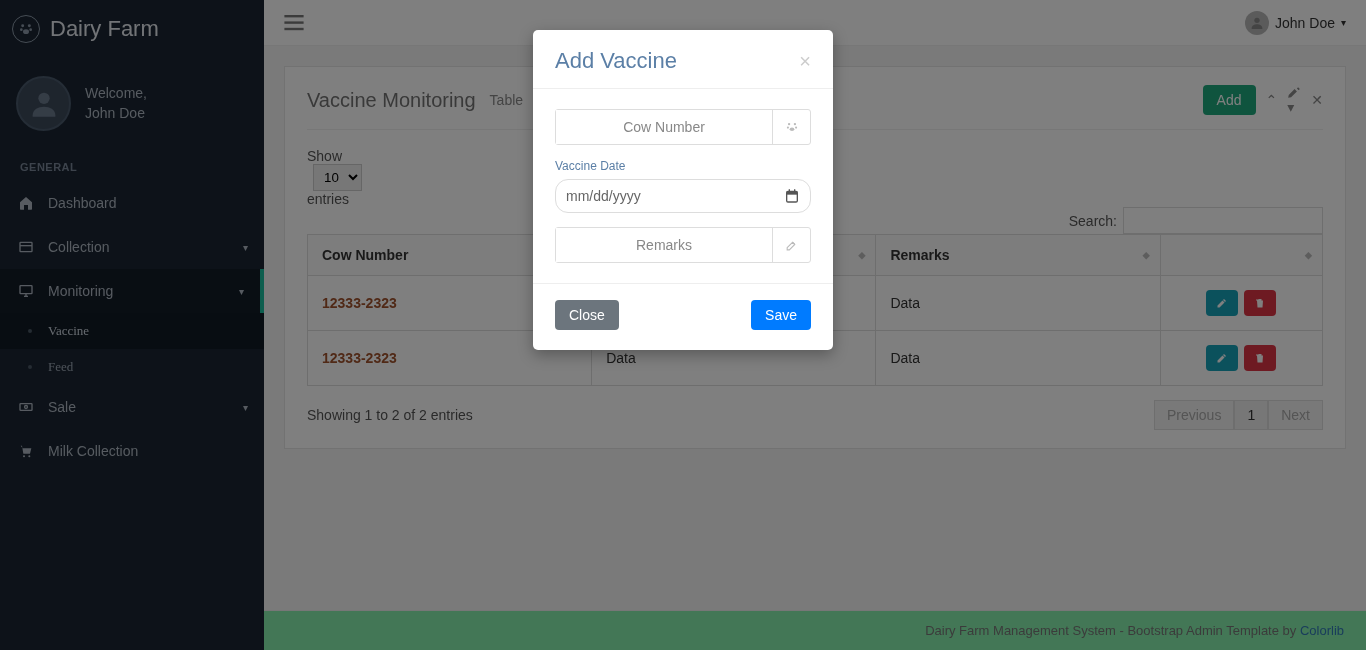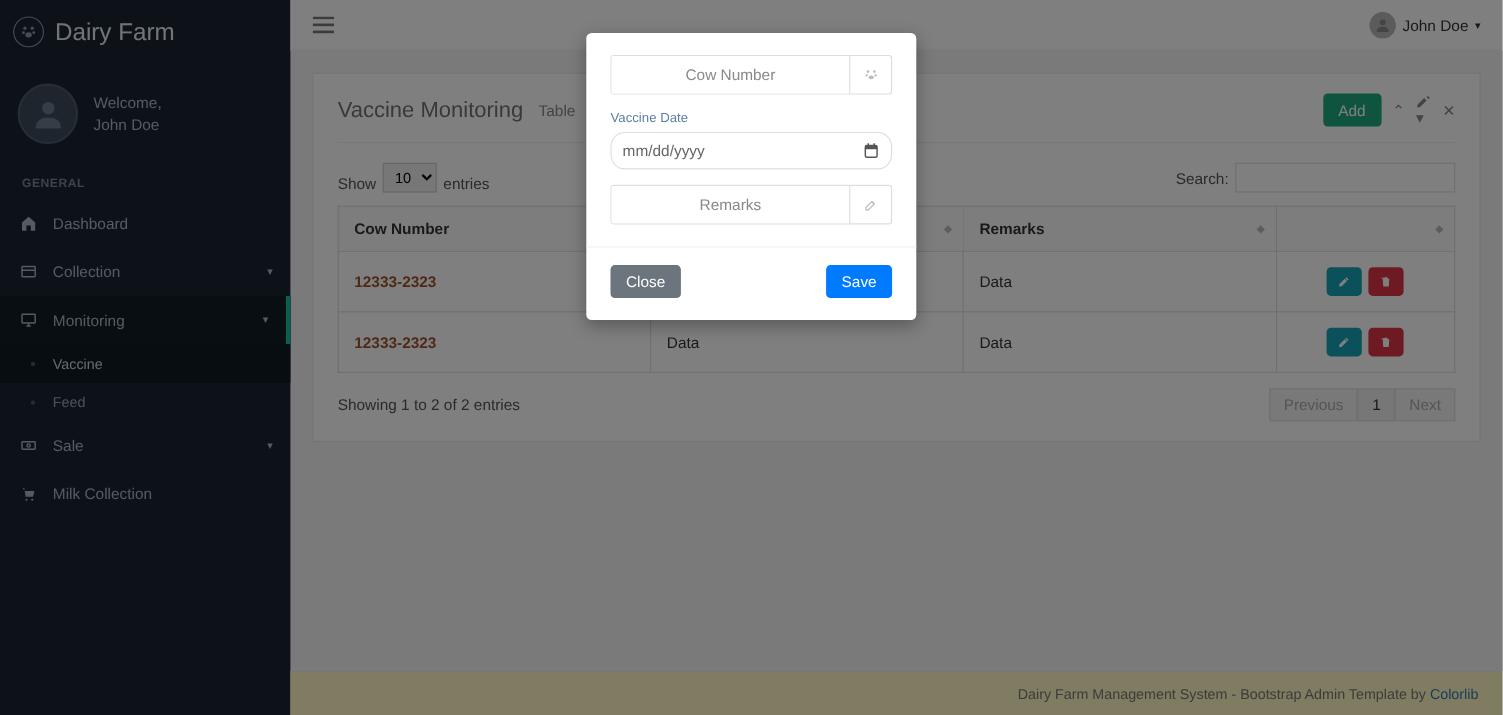--- a/index.html
+++ b/index.html
@@ -11,63 +11,63 @@
 .brand { display: flex; align-items: center; padding: 15px 12px; color: #e5e9ef; font-size: 22px; font-weight: 300; }
 .brand-icon { width: 28px; height: 28px; border: 1.5px solid #8c99a9; border-radius: 50%; display: flex; align-items: center; justify-content: center; margin-right: 10px; }
 .user-block { display: flex; align-items: center; padding: 18px 16px 22px; }
 .avatar { width: 55px; height: 55px; border-radius: 50%; background: #3c4a5b; border: 2px solid #4a5a6d; margin-right: 14px; display:flex; align-items:center; justify-content:center; }
 .welcome { font-size: 14px; line-height: 1.4; color: #aeb7c2; }
 .section-label { padding: 8px 20px; font-size: 11px; font-weight: 700; letter-spacing: .5px; color: #7a8799; }
 .nav-item { display: flex; align-items: center; padding: 14px 16px; color: #aeb7c2; cursor: pointer; position: relative; }
 .nav-item.active { background: #131c27; border-right: 4px solid #1abc9c; }
 .nav-item .nav-ico { width: 20px; margin-right: 12px; display:flex; align-items:center; justify-content:center; }
 .nav-item .caret { margin-left: auto; font-size: 10px; }
-.sub-item { padding: 10px 24px 10px 48px; font-size: 13px; color: #9aa5b3; cursor: pointer; position: relative; }
+.sub-item { padding: 10px 24px 10px 48px; font-size: 13px; color: #9aa5b3; cursor: pointer; position: relative; font-family: Liberation Serif, serif; }
 .sub-item.active { background: #111a24; color: #cdd6e0; }
 .sub-item::before { content: ""; position: absolute; left: 28px; top: 50%; width: 4px; height: 4px; border-radius: 50%; background: #4a5866; transform: translateY(-50%); }
 
 
 .main { flex: 1; display: flex; flex-direction: column; position: relative; }
 .topbar { display: flex; align-items: center; padding: 6px 20px; background: #fff; border-bottom: 1px solid #eee; height: 46px; }
 .hamburger { font-size: 22px; color: #777; cursor: pointer; }
 .top-right { margin-left: auto; display: flex; align-items: center; gap: 6px; cursor: pointer; }
 .avatar-sm { width: 24px; height: 24px; border-radius: 50%; background: #b7b7b7; display:flex;align-items:center;justify-content:center; }
 
 .content { padding: 20px; flex: 1; overflow: auto; }
 .panel { background: #fff; border: 1px solid #e5e5e5; padding: 18px 22px; }
 .panel-header { display: flex; align-items: center; padding-bottom: 14px; border-bottom: 1px solid #eee; margin-bottom: 18px; }
 .panel-title { font-size: 20px; color: #737373; font-weight: 400; margin-right: 14px; }
 .panel-sub { color: #888; font-size: 14px; }
 .panel-actions { margin-left: auto; display: flex; align-items: center; gap: 10px; }
 .btn { border: none; padding: 7px 14px; border-radius: 4px; cursor: pointer; font-size: 14px; }
 .btn-success { background: #1ea97c; color: #fff; }
 .icon-btn { color: #888; cursor: pointer; font-size: 14px; }
 
-.dt-top { display: flex; align-items: flex-end; margin-bottom: 12px; color: #555; }
+.dt-top { display: flex; align-items: flex-start; color: #555; flex-direction: column; }
 .dt-top select { margin: 0 6px; padding: 4px 6px; border: 1px solid #ccc; }
 .dt-top .search { margin-left: auto; display: flex; align-items: center; gap: 6px; }
 .dt-top .search input { border: 1px solid #ddd; padding: 5px 8px; width: 200px; }
 
 table.data { width: 100%; border-collapse: collapse; border: 1px solid #ddd; }
 table.data th { text-align: left; padding: 12px 14px; border: 1px solid #ddd; background: #fafafa; font-weight: 600; color: #333; position: relative; }
 table.data th .sort { position: absolute; right: 10px; top: 50%; transform: translateY(-50%); font-size: 9px; color: #bbb; }
 table.data td { padding: 14px; border: 1px solid #ddd; vertical-align: middle; }
 .brown { color: #a0522d; font-weight: 600; }
 .row-actions { display: flex; gap: 6px; justify-content: center; }
 .btn-sm { padding: 7px 10px; border-radius: 4px; color: #fff; border: none; cursor: pointer; font-size: 13px; }
 .btn-edit { background: #17a2b8; }
 .btn-del { background: #dc3545; }
 
 .dt-bottom { display: flex; align-items: center; margin-top: 14px; color: #555; }
 .paginate { margin-left: auto; display: flex; text-align: center; }
 .paginate .pg { padding: 6px 12px; border: 1px solid #ddd; color: #666; cursor: pointer; }
 .paginate .pg.active { background: #eee; color: #333; }
 .paginate .pg.disabled { background: #f3f3f3; color: #aaa; }
 
-.footer { padding: 12px 22px; text-align: right; color: #777; border-top: 1px solid #eee; background: #fef9c3; font-size: 13px; }
+.footer { padding: 12px 22px; text-align: right; color: #777; border-top: 1px solid #eee; background: #86efac; font-size: 13px; }
 .footer a { color: #337ab7; text-decoration: none; }
 
 
 .overlay { position: absolute; inset: 0; background: rgba(0,0,0,.5); }
 .modal { position: absolute; top: 0; left: 50%; transform: translateX(-50%); width: 300px; margin-top: 30px; background: #fff; border-radius: 5px; box-shadow: 0 5px 15px rgba(0,0,0,.3); }
 .modal-header { padding: 18px 22px 14px; border-bottom: 1px solid #eee; display: flex; align-items: center; }
 .modal-title { font-size: 22px; color: #5b7fa6; font-weight: 400; }
 .modal-close { margin-left: auto; color: #ccc; font-size: 20px; cursor: pointer; }
 .modal-body { padding: 20px 22px; }
 .input-group { display: flex; border: 1px solid #ddd; border-radius: 3px; margin-bottom: 14px; }
@@ -285,20 +285,24 @@
 
     <div class="footer">
       <span>Dairy Farm Management System - Bootstrap Admin Template by </span><a href="#">Colorlib</a>
     </div>
   </div>
 </div>
 
 <div class="overlay"></div>
 
 <div class="modal">
+  <div class="modal-header">
+    <span class="modal-title">Add Vaccine</span>
+    <span class="modal-close">×</span>
+  </div>
   <div class="modal-body">
     <div class="input-group">
       <input type="text" placeholder="Cow Number" style="">
       <span class="addon">
           <svg width="14" height="14" viewBox="0 0 24 24" fill="#bbb">
             <circle cx="7" cy="7" r="2"></circle>
             <circle cx="17" cy="7" r="2"></circle>
             <circle cx="5" cy="13" r="1.8"></circle>
             <circle cx="19" cy="13" r="1.8"></circle>
             <ellipse cx="12" cy="16" rx="4" ry="3"></ellipse>

